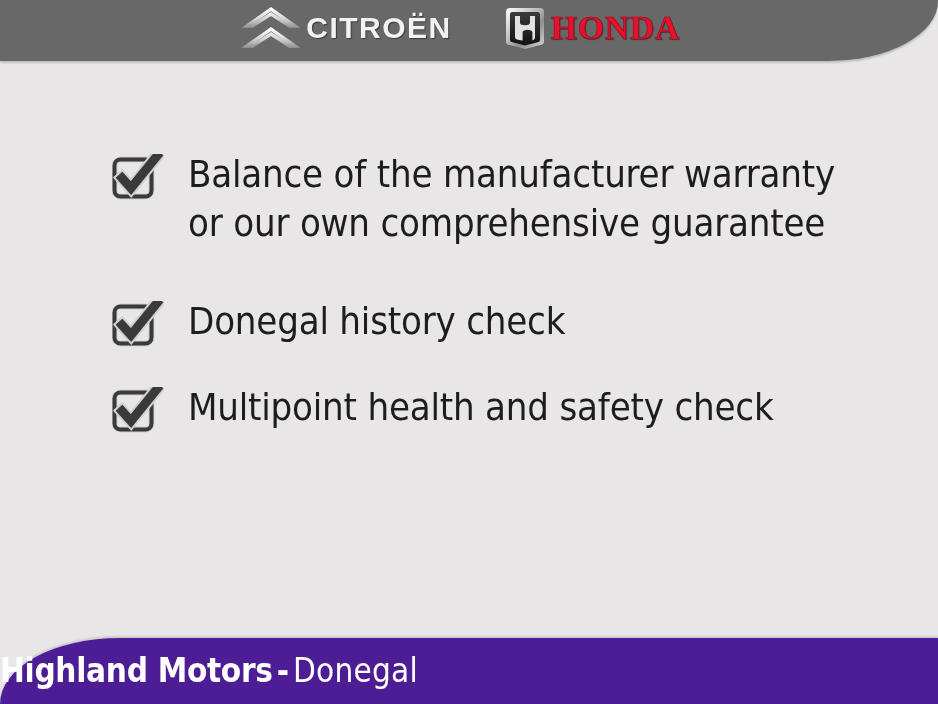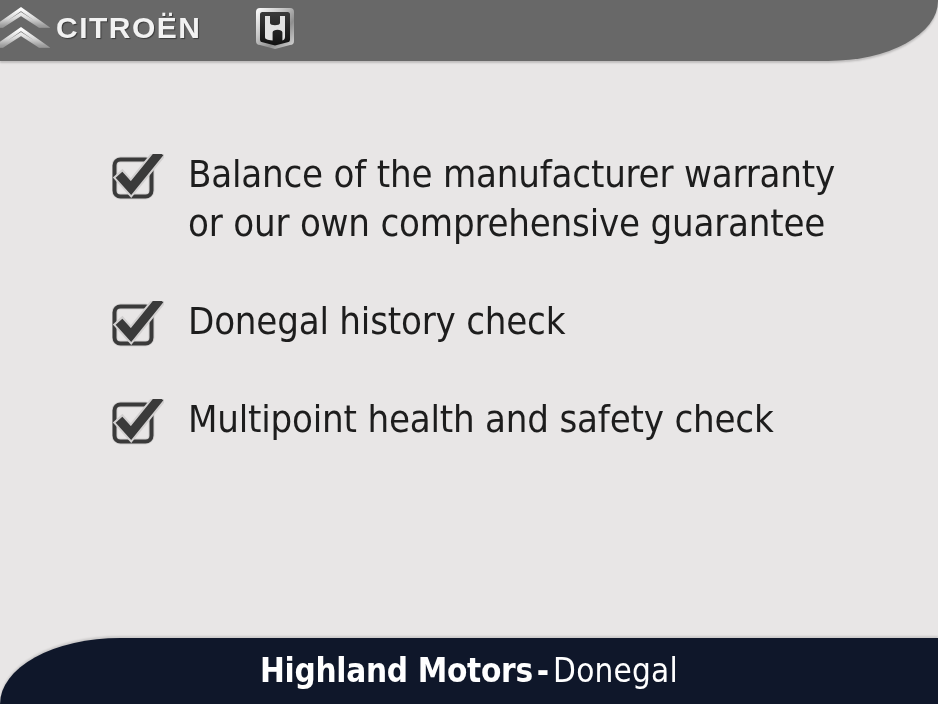--- a/index.html
+++ b/index.html
@@ -24,21 +24,21 @@
     position: absolute;
     top: 0;
     left: 0;
     width: 938px;
     height: 61px;
     background: #686868;
     border-bottom-right-radius: 110px 60px;
     box-shadow: 0 2px 2px rgba(0,0,0,0.18);
     display: flex;
     align-items: center;
-    justify-content: flex-start;
+    justify-content: center;
   }
   .header-inner {
     display: flex;
     align-items: center;
     gap: 52px;
     transform: translateX(-8px) translateY(-3px);
   }
 
   .brand {
     display: flex;
@@ -92,21 +92,21 @@
     list-style: none;
   }
   .feature-item {
     position: absolute;
     left: 112px;
     display: flex;
     align-items: flex-start;
   }
   .feature-item.i0 { top: 89px; }
   .feature-item.i1 { top: 236px; }
-  .feature-item.i2 { top: 334px; }
+  .feature-item.i2 { top: 322px; }
   .feature-item.i3 { top: 432px; }
 
   .check-icon {
     width: 52px;
     height: 52px;
     flex: 0 0 52px;
     display: block;
     margin-top: 4px;
   }
 
@@ -122,26 +122,25 @@
     letter-spacing: -0.2px;
   }
 
   
   .footer-bar {
     position: absolute;
     left: 0;
     bottom: 0;
     width: 938px;
     height: 66px;
-    background: #0f172a;
+    background: #4c1d95;
     border-top-left-radius: 120px 66px;
     box-shadow: 0 -2px 2px rgba(0,0,0,0.12);
     display: flex;
     align-items: center;
-    justify-content: center;
   }
   .footer-text {
     font-family: "DejaVu Sans Condensed", "Liberation Sans Narrow", "Liberation Sans", sans-serif;
     font-size: 33px;
     color: #ffffff;
     line-height: 1;
     white-space: nowrap;
     transform: translateY(-1px);
   }
   .footer-strong { font-weight: bold; letter-spacing: -0.3px; }
@@ -184,20 +183,21 @@
             </linearGradient>
             <linearGradient id="hin" x1="0" y1="0" x2="0" y2="1">
               <stop offset="0%" stop-color="#3a3a3a"></stop>
               <stop offset="100%" stop-color="#111111"></stop>
             </linearGradient>
           </defs>
           <path d="M6 3 H36 A4 4 0 0 1 40 7 V36 A4 4 0 0 1 36 40 L21 44 L6 40 A4 4 0 0 1 2 36 V7 A4 4 0 0 1 6 3 Z" fill="url(#hgrad)"></path>
           <path d="M8.5 7 H33.5 A2.5 2.5 0 0 1 36 9.5 V35 A2.5 2.5 0 0 1 33.5 37.2 L21 40.6 L8.5 37.2 A2.5 2.5 0 0 1 6 35 V9.5 A2.5 2.5 0 0 1 8.5 7 Z" fill="url(#hin)"></path>
           <path d="M11 11 h5 v7 c0,3 10,3 10,0 v-7 h5 v21 c0,2 -1,3 -2.6,3.4 v-8 c0,-3.4 -9.8,-3.4 -9.8,0 v8 C13.2,35 11,34.2 11,32 Z" fill="#e2e2e2"></path>
         </svg>
+        <span class="honda-word">HONDA</span>
       </div>
 
     </div>
   </div>
 
   <ul class="feature-list">
 
     <li class="feature-item i0">
       <svg class="check-icon" viewBox="0 0 52 52">
         <g transform="translate(1,4)">

